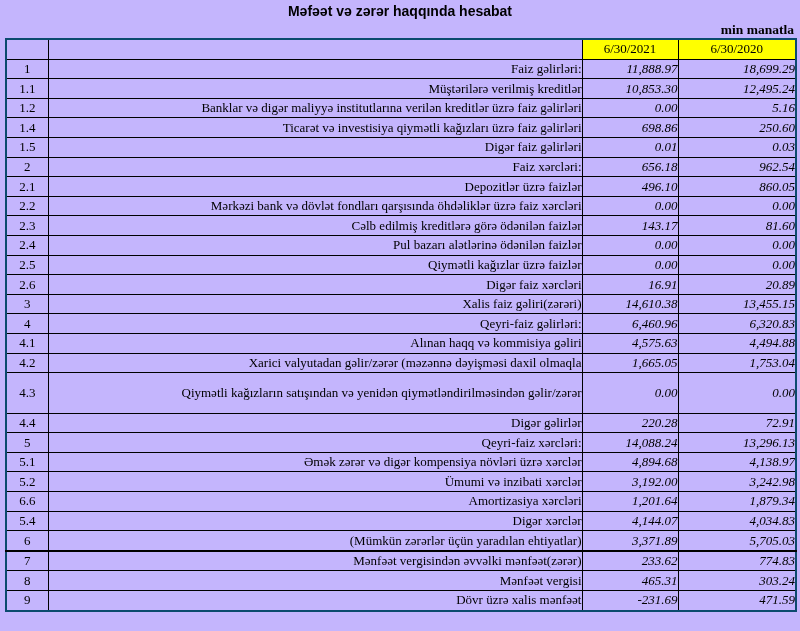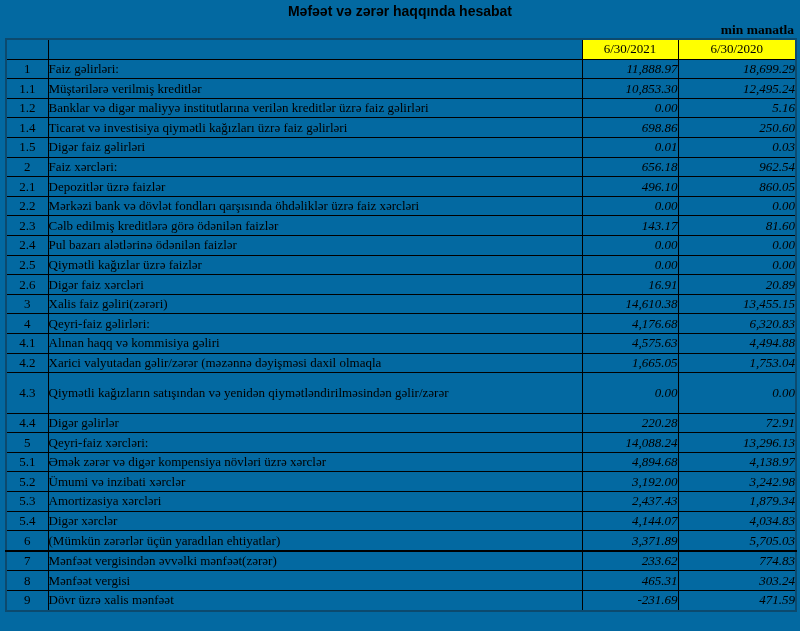--- a/index.html
+++ b/index.html
@@ -7,21 +7,21 @@
     padding: 0;
     width: 800px;
     height: 631px;
     background: #ffffff;
     overflow: hidden;
   }
   .page {
     position: relative;
     width: 800px;
     height: 631px;
-    background: #0369a1;
+    background: #c4b5fd;
   }
   .report-title {
     margin: 0;
     padding-top: 3px;
     text-align: center;
     font-family: "Liberation Sans", "DejaVu Sans", sans-serif;
     font-weight: bold;
     font-size: 14px;
     color: #000000;
     line-height: 1.2;
@@ -55,21 +55,21 @@
     padding: 0;
     line-height: 1.05;
     overflow: hidden;
     white-space: nowrap;
     font-weight: normal;
     vertical-align: middle;
   }
   tr.tall td { height: 39.5px; }
   tr.thick-top td { border-top-width: 2px; }
   .c-num   { text-align: center; }
-  .c-label { text-align: left; padding-left: 4px; padding-right: 2px; }
+  .c-label { text-align: right; padding-left: 4px; padding-right: 2px; }
   .c-val   { text-align: right; padding-right: 4px; font-style: italic; }
   .b       { font-weight: bold; }
   .yellow  {
     background: #FFFF00;
     text-align: center;
     font-weight: bold;
   }
 </style>
 </head>
 <body>
@@ -170,21 +170,21 @@
         </tr>
         <tr>
           <td class="c-num b">3</td>
           <td class="c-label b">Xalis faiz gəliri(zərəri)</td>
           <td class="c-val b">14,610.38</td>
           <td class="c-val b">13,455.15</td>
         </tr>
         <tr>
           <td class="c-num b">4</td>
           <td class="c-label b">Qeyri-faiz gəlirləri:</td>
-          <td class="c-val b">4,176.68</td>
+          <td class="c-val b">6,460.96</td>
           <td class="c-val b">6,320.83</td>
         </tr>
         <tr>
           <td class="c-num">4.1</td>
           <td class="c-label">Alınan haqq və kommisiya gəliri</td>
           <td class="c-val">4,575.63</td>
           <td class="c-val">4,494.88</td>
         </tr>
         <tr>
           <td class="c-num">4.2</td>
@@ -216,23 +216,23 @@
           <td class="c-val">4,894.68</td>
           <td class="c-val">4,138.97</td>
         </tr>
         <tr>
           <td class="c-num">5.2</td>
           <td class="c-label">Ümumi və inzibati xərclər</td>
           <td class="c-val">3,192.00</td>
           <td class="c-val">3,242.98</td>
         </tr>
         <tr>
-          <td class="c-num">5.3</td>
+          <td class="c-num">6.6</td>
           <td class="c-label">Amortizasiya xərcləri</td>
-          <td class="c-val">2,437.43</td>
+          <td class="c-val">1,201.64</td>
           <td class="c-val">1,879.34</td>
         </tr>
         <tr>
           <td class="c-num">5.4</td>
           <td class="c-label">Digər xərclər</td>
           <td class="c-val">4,144.07</td>
           <td class="c-val">4,034.83</td>
         </tr>
         <tr>
           <td class="c-num b">6</td>

